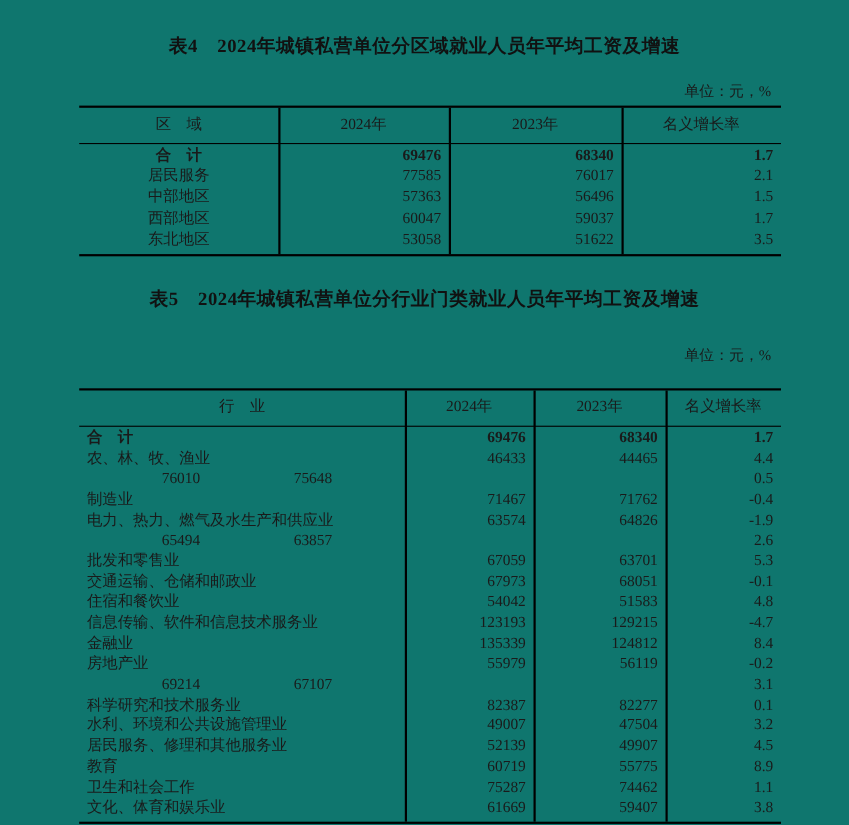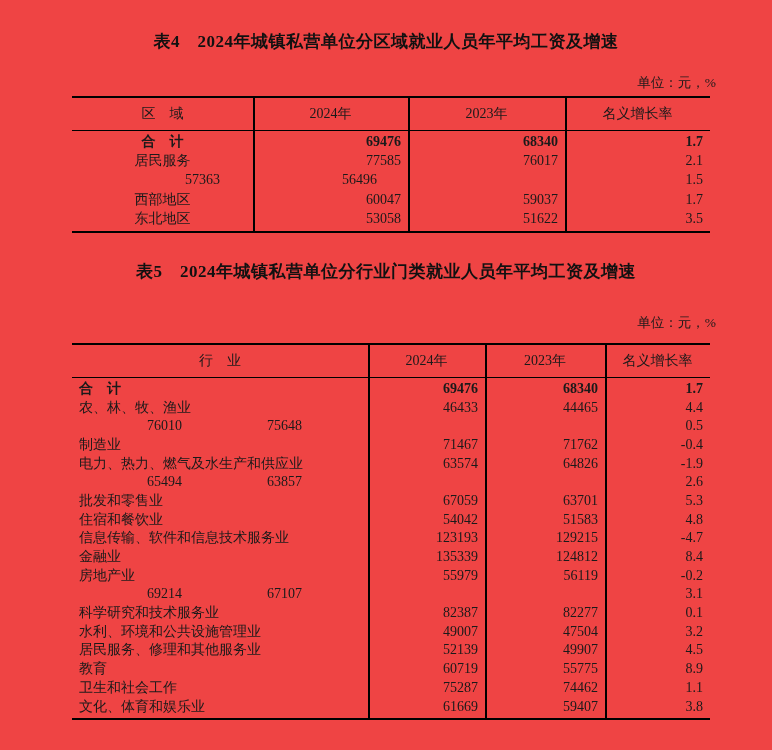--- a/index.html
+++ b/index.html
@@ -1,57 +1,57 @@
 <!DOCTYPE html>
 <html><head>
 <meta charset="utf-8">
 <style>
   * { margin: 0; padding: 0; box-sizing: border-box; }
   html, body { background: #f5f5f5; }
   .page {
     position: relative;
     width: 772px;
     height: 750px;
-    background: #ef4444;
+    background: #0f766e;
     color: #1a1a1a;
     font-family: "Liberation Serif", "DejaVu Serif", serif;
     overflow: hidden;
   }
   .tbl-title {
     position: absolute;
     left: 0;
     width: 100%;
     text-align: center;
     font-weight: bold;
     font-size: 17px;
     line-height: 20px;
     letter-spacing: 0.5px;
     color: #111;
   }
   #title4 { top: 32px; }
   #title5 { top: 262px; }
   .unit-label {
     position: absolute;
-    right: 56px;
+    right: 71px;
     font-size: 13.5px;
     line-height: 17px;
     color: #1a1a1a;
     font-family: Liberation Serif, serif;
   }
   #unit4 { top: 74px; }
   #unit5 { top: 314px; }
   .stat-table {
     position: absolute;
     left: 72px;
     width: 638px;
     border-top: 2.5px solid #000;
     border-bottom: 2.5px solid #000;
   }
   #table4 { top: 96px; }
-  #table5 { top: 343px; }
+  #table5 { top: 353px; }
   .vline {
     position: absolute;
     top: 0;
     bottom: 0;
     width: 1.5px;
     background: #000;
     z-index: 2;
   }
   .t4 .vl1 { left: 181px; }
   .t4 .vl2 { left: 336px; }
@@ -123,20 +123,21 @@
           <div class="cell c2">68340</div>
           <div class="cell c3">1.7</div>
         </div>
         <div class="trow">
           <div class="cell c0">居民服务</div>
           <div class="cell c1">77585</div>
           <div class="cell c2">76017</div>
           <div class="cell c3">2.1</div>
         </div>
         <div class="trow">
+          <div class="cell c0">中部地区</div>
           <div class="cell c1">57363</div>
           <div class="cell c2">56496</div>
           <div class="cell c3">1.5</div>
         </div>
         <div class="trow">
           <div class="cell c0">西部地区</div>
           <div class="cell c1">60047</div>
           <div class="cell c2">59037</div>
           <div class="cell c3">1.7</div>
         </div>
@@ -198,20 +199,26 @@
           <div class="cell c2">63857</div>
           <div class="cell c3">2.6</div>
         </div>
         <div class="trow">
           <div class="cell c0">批发和零售业</div>
           <div class="cell c1">67059</div>
           <div class="cell c2">63701</div>
           <div class="cell c3">5.3</div>
         </div>
         <div class="trow">
+          <div class="cell c0">交通运输、仓储和邮政业</div>
+          <div class="cell c1">67973</div>
+          <div class="cell c2">68051</div>
+          <div class="cell c3">-0.1</div>
+        </div>
+        <div class="trow">
           <div class="cell c0">住宿和餐饮业</div>
           <div class="cell c1">54042</div>
           <div class="cell c2">51583</div>
           <div class="cell c3">4.8</div>
         </div>
         <div class="trow">
           <div class="cell c0">信息传输、软件和信息技术服务业</div>
           <div class="cell c1">123193</div>
           <div class="cell c2">129215</div>
           <div class="cell c3">-4.7</div>

